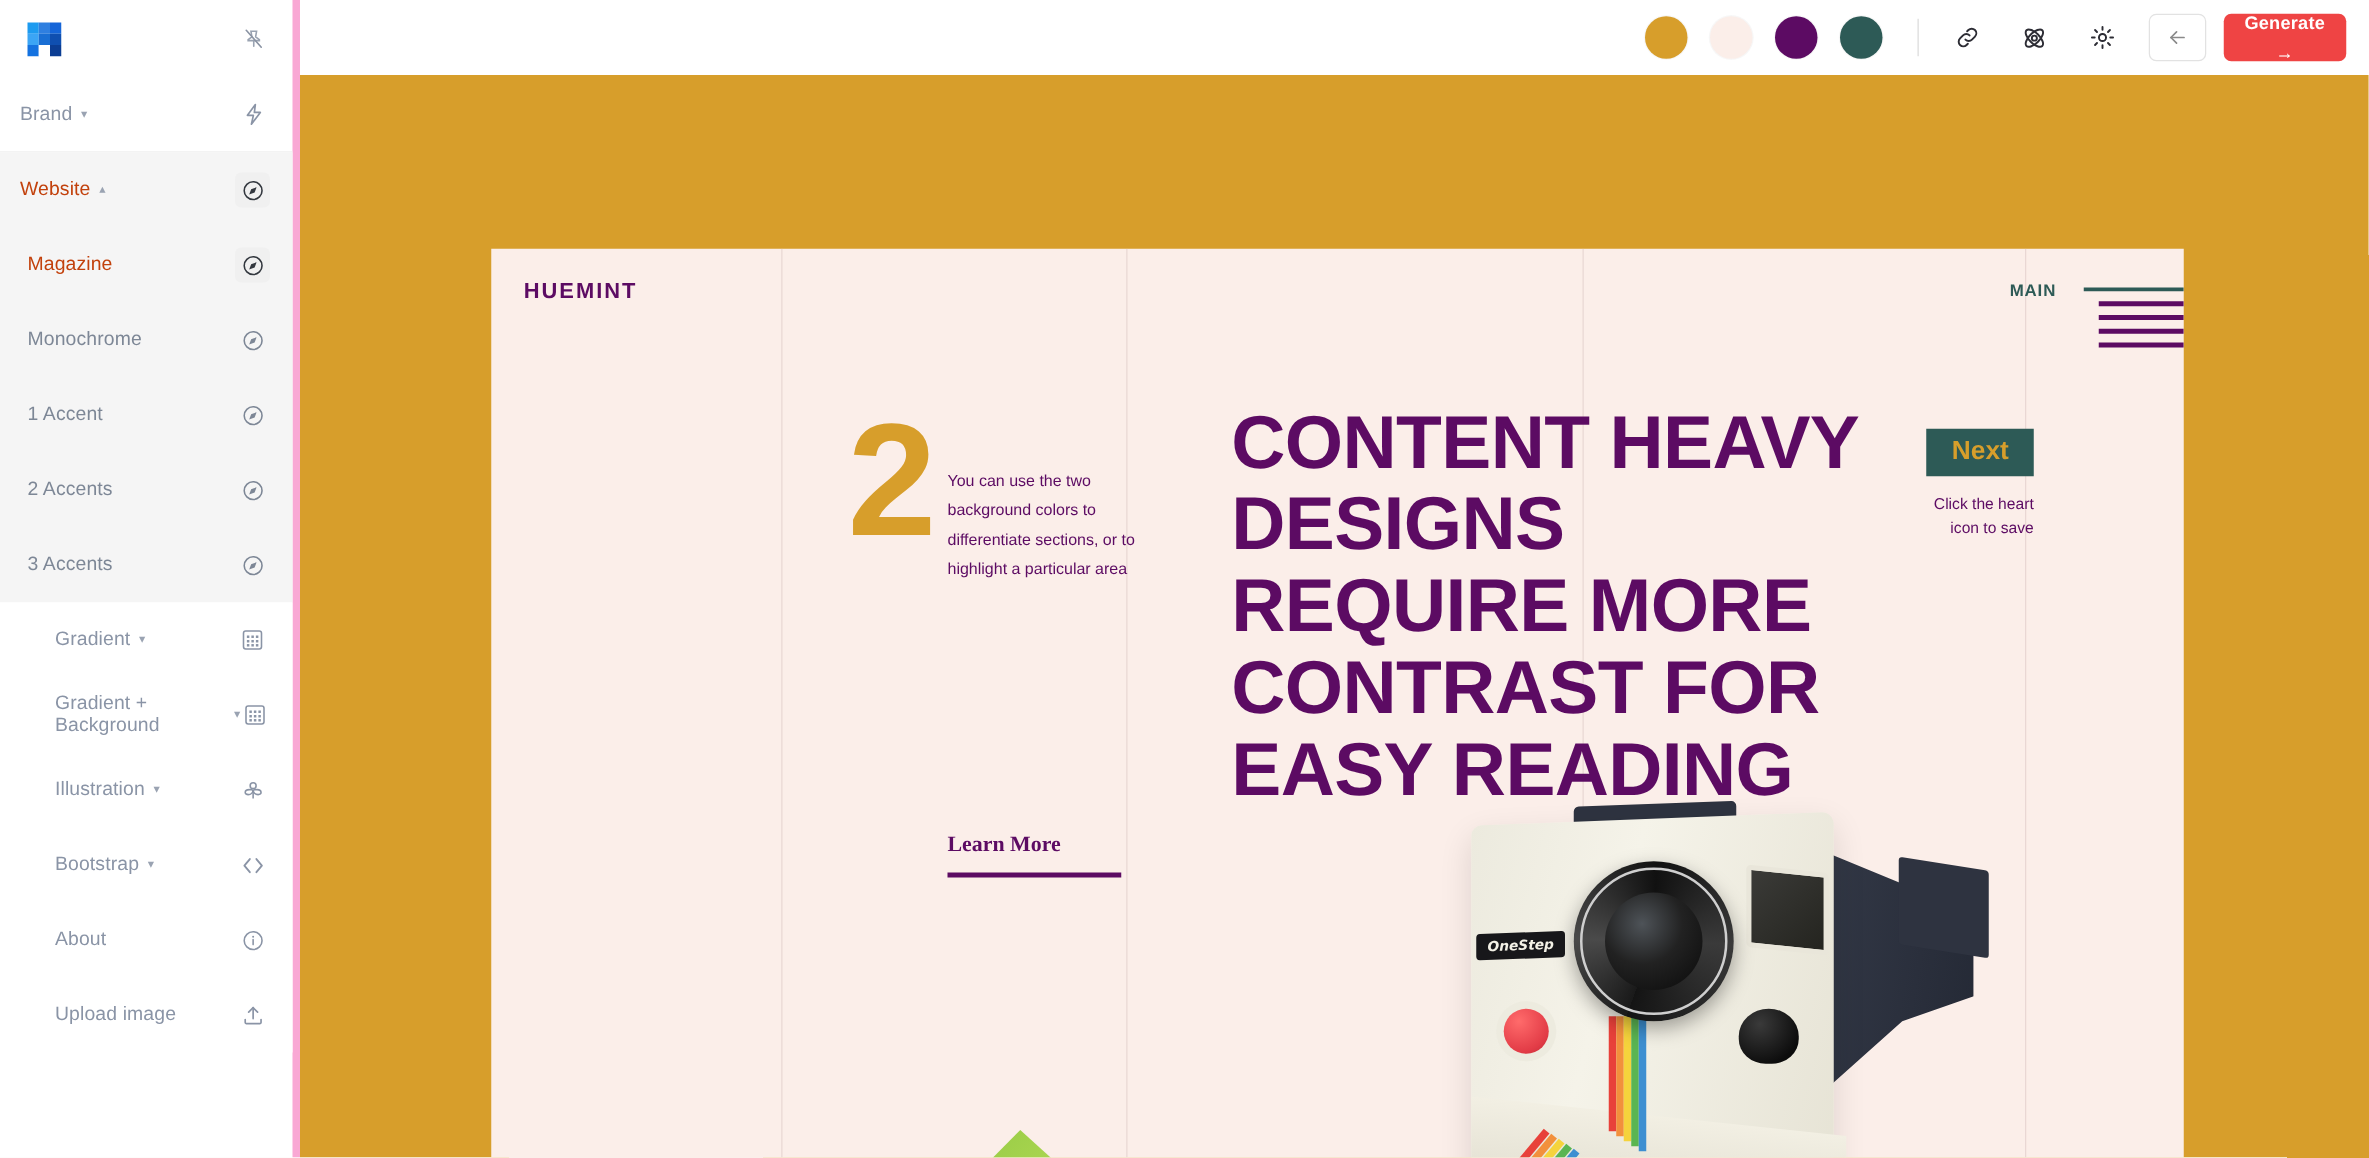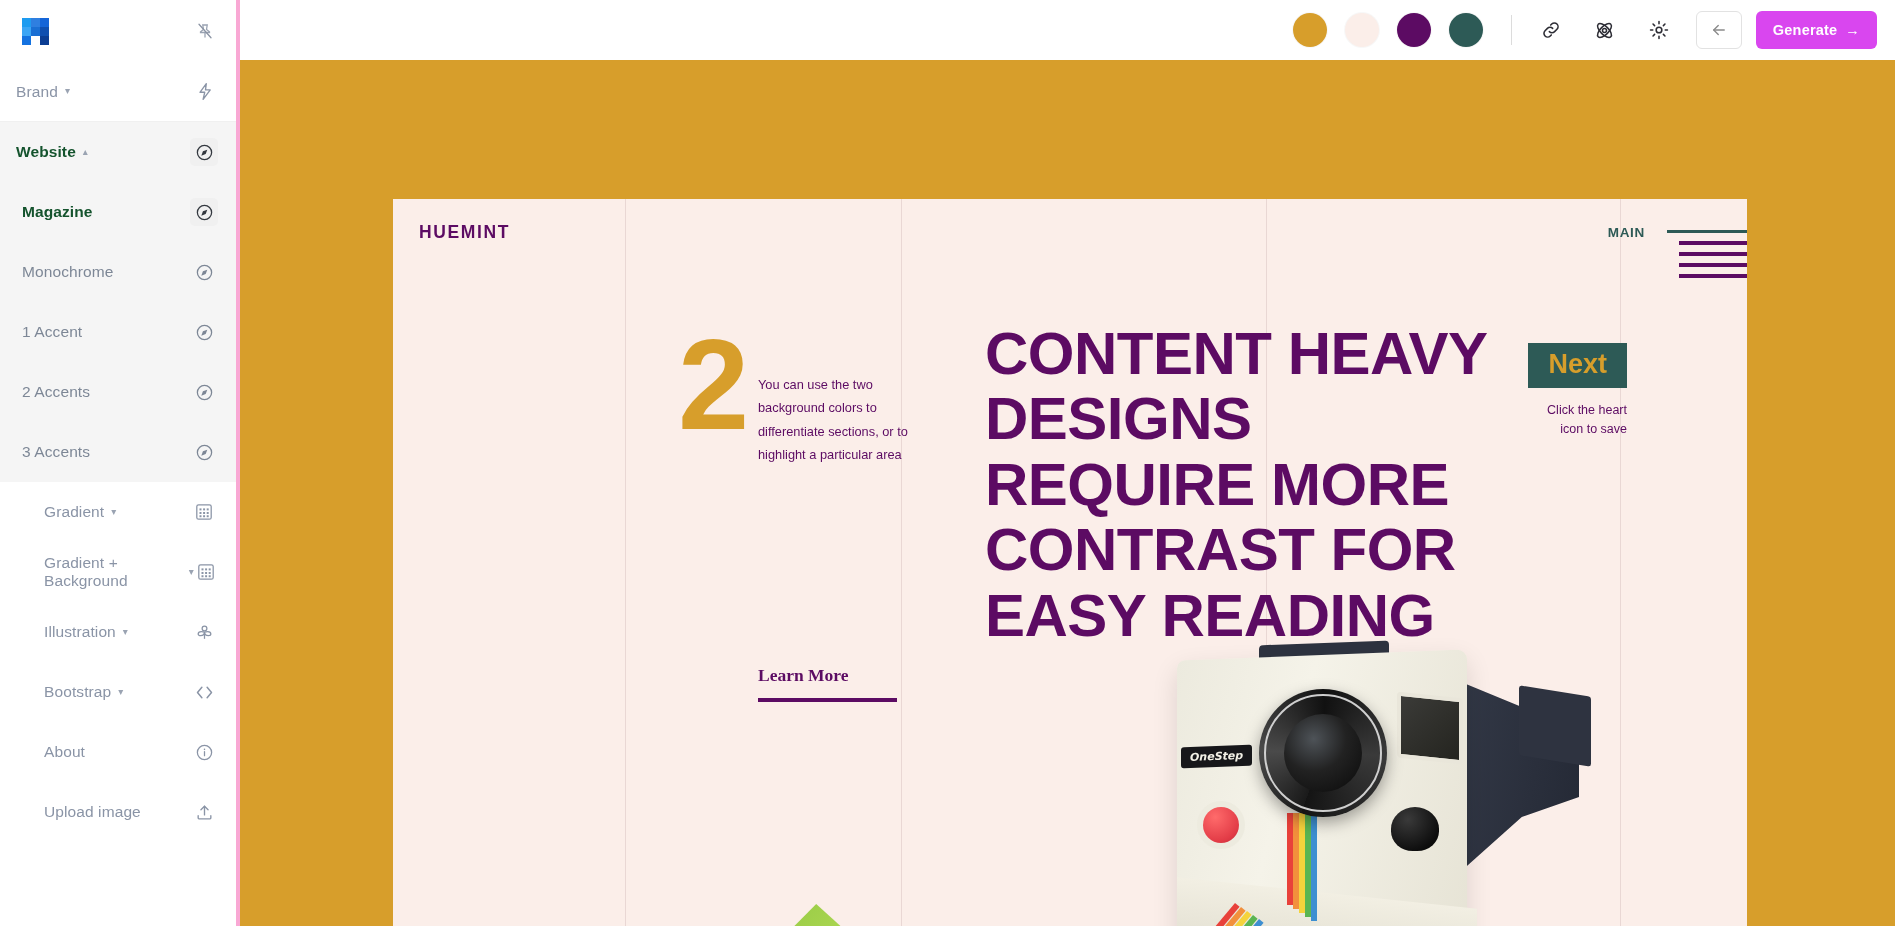--- a/index.html
+++ b/index.html
@@ -8,21 +8,21 @@
     overflow: hidden;
     font-family: "Liberation Sans", sans-serif;
     background: #ffffff;
   }
   #app { position: relative; width: 1895px; height: 926px; display: flex; }
 
   
   .sidebar {
     width: 240px; height: 926px;
     background: #ffffff;
-    border-right: 4px solid #f9a8d4;
+    border-right: 6px solid #f9a8d4;
     flex: 0 0 240px;
     position: relative;
     z-index: 5;
   }
   .sb-top {
     height: 62px; display: flex; align-items: center;
     justify-content: space-between;
     padding: 0 18px 0 20px;
   }
   .logo-h { width: 34px; height: 34px; position: relative; }
@@ -41,21 +41,21 @@
   .sb-ico { width: 26px; height: 26px; display:flex; align-items:center; justify-content:center; }
 
   .sb-group { background: #f5f5f5; padding: 0; }
   .sb-row {
     height: 60px; display: flex; align-items: center;
     justify-content: space-between;
     padding: 0 18px 0 16px;
     cursor: pointer;
   }
   .sb-row.indent { padding-left: 22px; }
-  .sb-row .sb-label.active { color: #14532d; font-weight: 700; }
+  .sb-row .sb-label.active { color: #c2410c; font-weight: 400; }
   .sb-row .sb-label.sub { color: #7d8796; }
   .sb-plain { background: #ffffff; padding-left: 28px; }
   .sb-iconbox {
     width: 28px; height: 28px; border-radius: 5px;
     display: flex; align-items: center; justify-content: center;
   }
   .sb-iconbox.tinted { background: #f0f0f0; }
 
   
   .main { flex: 1; position: relative; height: 926px; background: #ffffff; }
@@ -72,24 +72,25 @@
   }
   .tb-divider { width: 1px; height: 30px; background: #dcdcdc; margin: 0 26px 0 28px; }
   .tb-icons { display: flex; align-items: center; gap: 28px; }
   .tb-ibtn { width: 26px; height: 26px; display:flex; align-items:center; justify-content:center; cursor:pointer; }
   .back-btn {
     width: 46px; height: 38px; border: 1px solid #e2e2e2; border-radius: 6px;
     display: flex; align-items: center; justify-content: center;
     margin-left: 24px; cursor: pointer; background: #fff;
   }
   .gen-btn {
-    margin-left: 14px; height: 38px; background: #d946ef; color: #fff;
+    margin-left: 14px; height: 38px; background: #ef4444; color: #fff;
     border-radius: 6px; display: flex; align-items: center; gap: 8px;
     padding: 0 17px; font-size: 14.5px; font-weight: 700; cursor: pointer;
     letter-spacing: .2px;
+    flex-direction: column;
   }
 
   
   .canvas {
     position: absolute; left: 0; top: 60px; right: 0; bottom: 0;
     overflow: hidden;
   }
   .preview {
     position: absolute; left: 153px; top: 139px; width: 1354px; height: 800px;
     overflow: hidden;
@@ -124,21 +125,21 @@
   .learn i { display: block; margin-top: 12px; height: 4px; width: 139px; }
 
   .headline {
     position: absolute; left: 592px; top: 122px; width: 520px;
     font-size: 60px; font-weight: 800; line-height: 1.09; letter-spacing: -.5px;
   }
 
   .nextbox { position: absolute; right: 120px; top: 144px; text-align: right; }
   .nextbtn {
     display: inline-block; padding: 6px 20px 8px;
-    font-size: 27px; font-weight: 800; cursor: pointer; text-align: center;
+    font-size: 21px; font-weight: 800; cursor: pointer; text-align: center;
   }
   .nexthint { margin-top: 13px; font-size: 12.5px; line-height: 1.5; }
 
   
   .camera { position: absolute; left: 726px; top: 408px; width: 470px; height: 400px; }
   .cam-body {
     position: absolute; left: 58px; top: 48px; width: 290px; height: 300px;
     background: linear-gradient(105deg,#eceade 0%,#f5f3e9 38%,#e6e3d5 100%);
     border-radius: 8px 10px 4px 4px;
     transform: skewY(-2.2deg);

